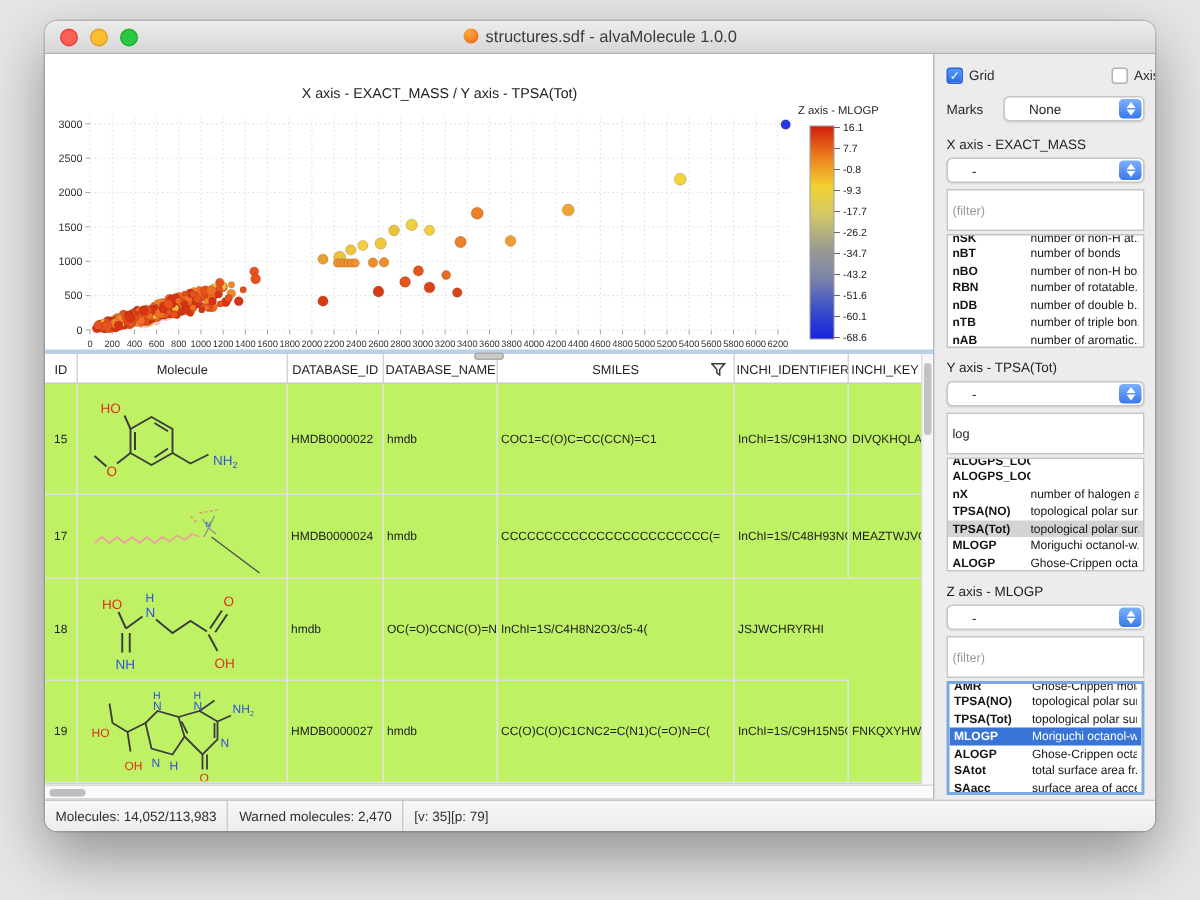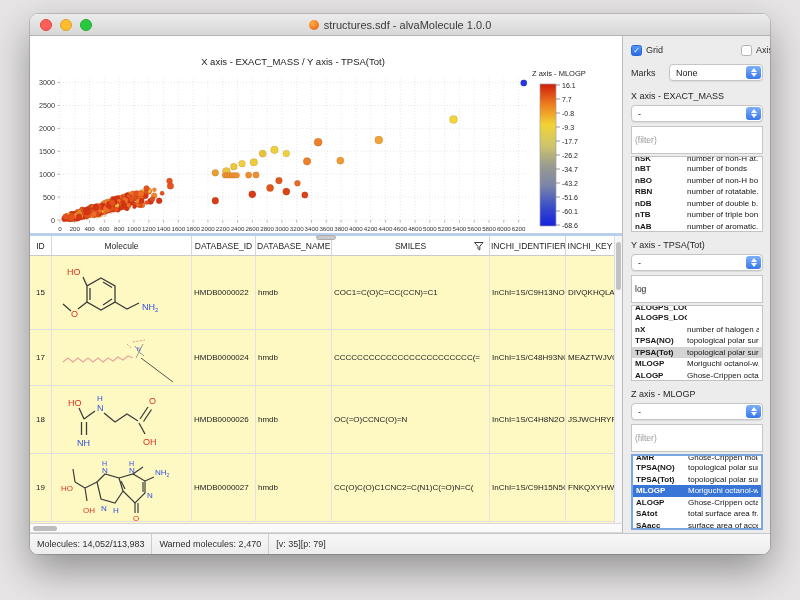--- a/index.html
+++ b/index.html
@@ -20,21 +20,21 @@
   .title { position:absolute; left:0; right:0; text-align:center; font-size:11px;
     color:#3c3c3c; pointer-events:none; }
   .appicon { display:inline-block; width:10px; height:10px; border-radius:50%;
     background:radial-gradient(circle at 35% 30%, #ffae3c, #e8581a); vertical-align:-1px; margin-right:5px;}
   
   .plot-panel { position:absolute; left:0; top:38px; width:592px; height:200px; background:#fff;border-radius:11px; }
   .plot-splitter { position:absolute; left:0; top:219px; width:592px; height:3px; background:#b9d0ea; }
   .grip { position:absolute; left:286px; top:221px; width:20px; height:5px; border-radius:3px;
     background:#c9c9c9; border:1px solid #ababab; z-index:5;}
   
-  .table-panel { position:absolute; left:0; top:222px; width:592px; height:287px; background:#fef9c3; overflow:hidden;}
+  .table-panel { position:absolute; left:0; top:222px; width:592px; height:287px; background:#bef264; overflow:hidden;}
   .tgrid { display:grid; grid-template-columns:22px 140px 64px 76px 158px 76px 48px; width:584px; }
   .th { font-size:8.5px; color:#1d1d1d; text-align:center; padding:5px 1px 4px;
     border-right:1px solid #d6d6d6; border-bottom:1px solid #c9c9c9; background:#fff;
     white-space:nowrap; overflow:hidden; position:relative; height:20px;}
   .cell { font-size:8px; color:#222; border-right:1px solid #e3e3e3; border-bottom:1px solid #dedede;
     white-space:nowrap; overflow:hidden; display:flex; align-items:center; padding:0 2px; }
   .cell.center { justify-content:center; }
   .funnel { position:absolute; right:5px; top:6px; }
   .vscroll { position:absolute; right:0; top:0; width:8px; height:287px; background:#f6f6f6; border-left:1px solid #ddd; }
   .vthumb { position:absolute; left:1px; top:6px; width:5px; height:48px; border-radius:3px; background:#c2c2c2; }
@@ -46,21 +46,21 @@
     background:#ececec; border-left:1px solid #bcbcbc; overflow:hidden; padding:6px 7px 0 8px; }
   .cb-row { display:flex; align-items:center; height:16px; margin-bottom:6px; position:relative;}
   .cb { width:11px; height:11px; border-radius:2.5px; border:1px solid #b2b2b2; background:#fff;
     display:inline-flex; align-items:center; justify-content:center; margin-right:4px; flex:none;}
   .cb.checked { background:linear-gradient(#559af8,#2a6ae9); border-color:#2a62d8; color:#fff; font-size:8px; }
   .cb-label { font-size:9px; color:#2b2b2b; }
   .axis-cb { position:absolute; right:-10px; display:flex; align-items:center;}
   .marks-row { display:flex; align-items:center; margin-bottom:10px; }
   .marks-row .cb-label { width:38px; }
   .combo { position:relative; background:#fff; border:1px solid #c6c6c6; border-radius:4px;
-    height:17px; font-size:9px; color:#222; display:flex; align-items:center; padding:0 18px 0 6px;
+    height:17px; font-size:9px; color:#222; display:flex; align-items:center; padding:0 18px 0 16px;
     box-shadow:0 .5px 1px rgba(0,0,0,.08); }
   .combo .cap { position:absolute; right:1px; top:1px; bottom:1px; width:15px; border-radius:3px;
     background:linear-gradient(#7db0fa,#3a78ec); display:flex; flex-direction:column;
     align-items:center; justify-content:center; gap:1px; }
   .tri-up { width:0; height:0; border-left:3px solid transparent; border-right:3px solid transparent;
     border-bottom:4px solid #fff; }
   .tri-dn { width:0; height:0; border-left:3px solid transparent; border-right:3px solid transparent;
     border-top:4px solid #fff; }
   .marks-combo { flex:1; }
   .axis-title { font-size:9px; color:#1f1f1f; margin:8px 0 4px; }
@@ -1388,21 +1388,20 @@
             <path d="M82,35 88,46"></path>
           </g>
           <text x="11" y="18" font-size="9" fill="#e03020">HO</text>
           <text x="20" y="58" font-size="9" fill="#3050e0">NH</text>
           <text x="40" y="13" font-size="8" fill="#3050e0">H</text>
           <text x="40" y="23" font-size="9" fill="#3050e0">N</text>
           <text x="92" y="16" font-size="9" fill="#e03020">O</text>
           <text x="86" y="57" font-size="9" fill="#e03020">OH</text>
         </svg>
       </div>
-      <div class="cell">HMDB0000026</div>
       <div class="cell">hmdb</div>
       <div class="cell">OC(=O)CCNC(O)=N</div>
       <div class="cell">InChI=1S/C4H8N2O3/c5-4(</div>
       <div class="cell" style="border-right:none">JSJWCHRYRHI</div>
     </div>
 
     <div class="tgrid" style="height:68px">
       <div class="cell center">19</div>
       <div class="cell center">
         <svg width="130" height="66" viewBox="0 0 130 66">

